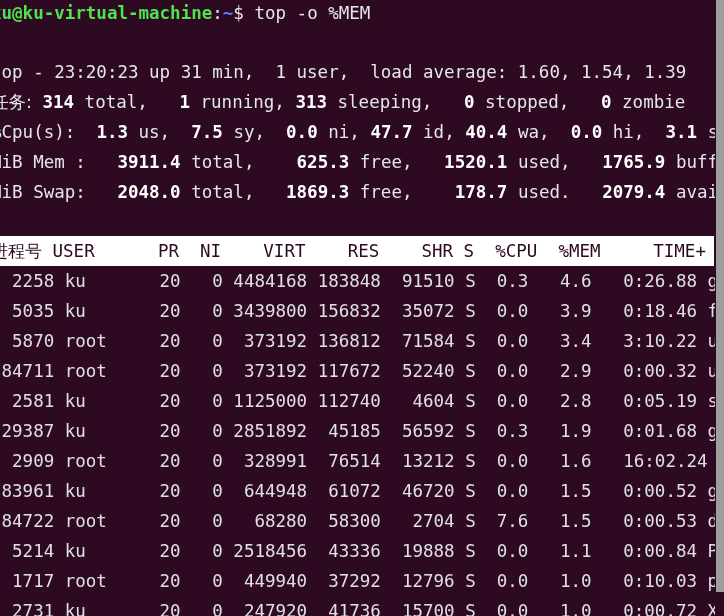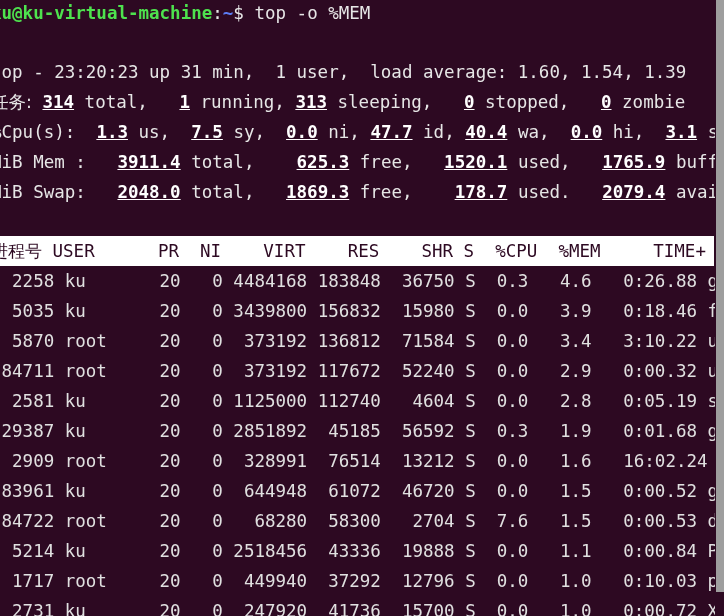--- a/index.html
+++ b/index.html
@@ -29,21 +29,21 @@
     height: 30px;
     white-space: pre;
     color: #d8d8d8;
   }
   .line.first { height: 29px; line-height: 29px; }
   .blank { height: 29px; }
 
   .c-green  { color: #4ee24e; font-weight: bold; }
   .c-blue   { color: #5c7df5; font-weight: bold; }
   .c-white  { color: #e6e6e6; }
-  .c-bold   { color: #ffffff; font-weight: bold; text-decoration: underline; }
+  .c-bold   { color: #ffffff; font-weight: bold; }
 
   
   .hdr {
     background: #ffffff;
     color: #2d0922;
     height: 30px;
     line-height: 30px;
     white-space: pre;
     width: 723px;
     font-weight: normal;
@@ -89,22 +89,22 @@
 
     <div class="line"><span class="c-white">MiB Mem :</span><span class="c-white">   </span><span class="c-bold">3911.4</span><span class="c-white"> </span><span class="c-white">total,</span><span class="c-white">    </span><span class="c-bold">625.3</span><span class="c-white"> </span><span class="c-white">free,</span><span class="c-white">   </span><span class="c-bold">1520.1</span><span class="c-white"> </span><span class="c-white">used,</span><span class="c-white">   </span><span class="c-bold">1765.9</span><span class="c-white"> </span><span class="c-white">buff/cache</span></div>
 
     <div class="line"><span class="c-white">MiB Swap:</span><span class="c-white">   </span><span class="c-bold">2048.0</span><span class="c-white"> </span><span class="c-white">total,</span><span class="c-white">   </span><span class="c-bold">1869.3</span><span class="c-white"> </span><span class="c-white">free,</span><span class="c-white">    </span><span class="c-bold">178.7</span><span class="c-white"> </span><span class="c-white">used.</span><span class="c-white">   </span><span class="c-bold">2079.4</span><span class="c-white"> </span><span class="c-white">avail Mem</span></div>
 
     <div class="blank"></div>
 
     <div class="hdr"><span class="cjk">进程号</span><span> </span><span>USER</span><span>      </span><span>PR</span><span>  </span><span>NI</span><span>    </span><span>VIRT</span><span>    </span><span>RES</span><span>    </span><span>SHR</span><span> </span><span>S</span><span>  </span><span>%CPU</span><span>  </span><span>%MEM</span><span>     </span><span>TIME+</span><span> </span><span>COMMAND</span></div>
 
     <div id="rows">
-        <div class="row"><span>  2258</span><span> ku      </span><span> 20</span><span>   0</span><span> 4484168</span><span> 183848</span><span>  36750</span><span> S</span><span>  0.3</span><span>   4.6</span><span>   0:26.88</span><span> gnome-s+</span></div>
-        <div class="row"><span>  5035</span><span> ku      </span><span> 20</span><span>   0</span><span> 3439800</span><span> 156832</span><span>  15980</span><span> S</span><span>  0.0</span><span>   3.9</span><span>   0:18.46</span><span> firefox</span></div>
+        <div class="row"><span>  2258</span><span> ku      </span><span> 20</span><span>   0</span><span> 4484168</span><span> 183848</span><span>  91510</span><span> S</span><span>  0.3</span><span>   4.6</span><span>   0:26.88</span><span> gnome-s+</span></div>
+        <div class="row"><span>  5035</span><span> ku      </span><span> 20</span><span>   0</span><span> 3439800</span><span> 156832</span><span>  35072</span><span> S</span><span>  0.0</span><span>   3.9</span><span>   0:18.46</span><span> firefox</span></div>
         <div class="row"><span>  5870</span><span> root    </span><span> 20</span><span>   0</span><span>  373192</span><span> 136812</span><span>  71584</span><span> S</span><span>  0.0</span><span>   3.4</span><span>   3:10.22</span><span> unatten+</span></div>
         <div class="row"><span> 84711</span><span> root    </span><span> 20</span><span>   0</span><span>  373192</span><span> 117672</span><span>  52240</span><span> S</span><span>  0.0</span><span>   2.9</span><span>   0:00.32</span><span> unatten+</span></div>
         <div class="row"><span>  2581</span><span> ku      </span><span> 20</span><span>   0</span><span> 1125000</span><span> 112740</span><span>   4604</span><span> S</span><span>  0.0</span><span>   2.8</span><span>   0:05.19</span><span> snap-st+</span></div>
         <div class="row"><span> 29387</span><span> ku      </span><span> 20</span><span>   0</span><span> 2851892</span><span>  45185</span><span>  56592</span><span> S</span><span>  0.3</span><span>   1.9</span><span>   0:01.68</span><span> gjs</span></div>
         <div class="row"><span>  2909</span><span> root    </span><span> 20</span><span>   0</span><span>  328991</span><span>  76514</span><span>  13212</span><span> S</span><span>  0.0</span><span>   1.6</span><span>   16:02.24</span><span> fwupd</span></div>
         <div class="row"><span> 83961</span><span> ku      </span><span> 20</span><span>   0</span><span>  644948</span><span>  61072</span><span>  46720</span><span> S</span><span>  0.0</span><span>   1.5</span><span>   0:00.52</span><span> gnome-t+</span></div>
         <div class="row"><span> 84722</span><span> root    </span><span> 20</span><span>   0</span><span>   68280</span><span>  58300</span><span>   2704</span><span> S</span><span>  7.6</span><span>   1.5</span><span>   0:00.53</span><span> dpkg</span></div>
         <div class="row"><span>  5214</span><span> ku      </span><span> 20</span><span>   0</span><span> 2518456</span><span>  43336</span><span>  19888</span><span> S</span><span>  0.0</span><span>   1.1</span><span>   0:00.84</span><span> Privile+</span></div>
         <div class="row"><span>  1717</span><span> root    </span><span> 20</span><span>   0</span><span>  449940</span><span>  37292</span><span>  12796</span><span> S</span><span>  0.0</span><span>   1.0</span><span>   0:10.03</span><span> package+</span></div>
         <div class="row"><span>  2731</span><span> ku      </span><span> 20</span><span>   0</span><span>  247920</span><span>  41736</span><span>  15700</span><span> S</span><span>  0.0</span><span>   1.0</span><span>   0:00.72</span><span> Xwayland</span></div>

